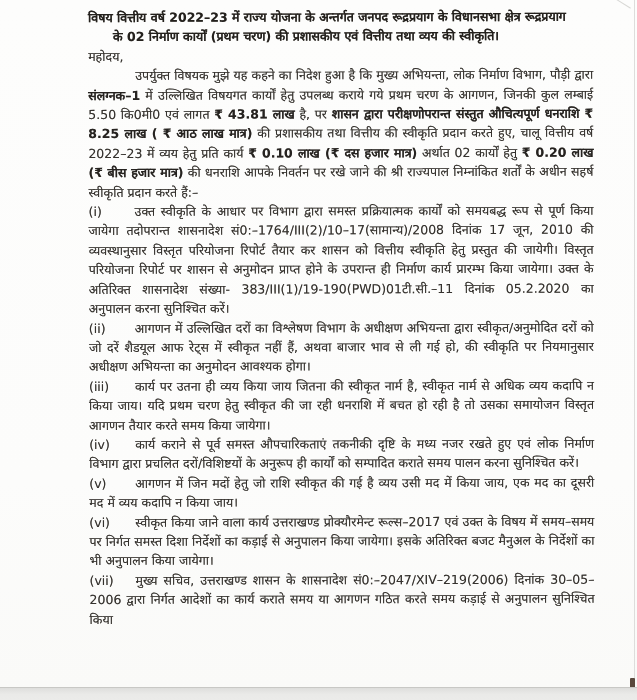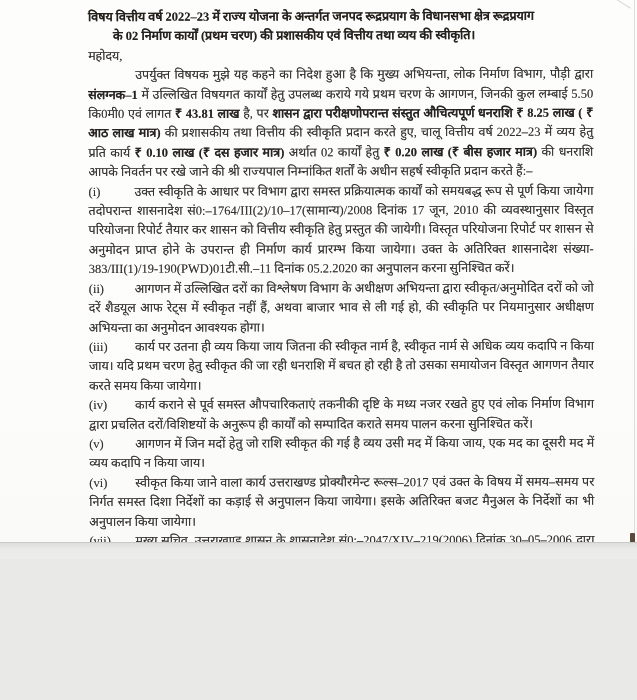--- a/index.html
+++ b/index.html
@@ -9,26 +9,25 @@
   }
   body {
     width: 637px;
     height: 700px;
     overflow: hidden;
     font-family: "DejaVu Sans", "Liberation Sans", sans-serif;
   }
   .scan-page {
     position: relative;
     width: 637px;
-    height: 543px;
+    height: 688px;
     background: linear-gradient(180deg, #fdfdfc 0%, #fcfcfb 70%, #fafaf8 100%);
     box-sizing: border-box;
     border-bottom: 1px solid #c8c8c5;
     overflow: hidden;
-    font-family: Liberation Serif, serif;
   }
   .letter-content {
     position: absolute;
     top: 8px;
     left: 88px;
     width: 505px;
     color: #35322e;
     font-size: 12.5px;
     line-height: 19.4px;
     text-align: justify;

